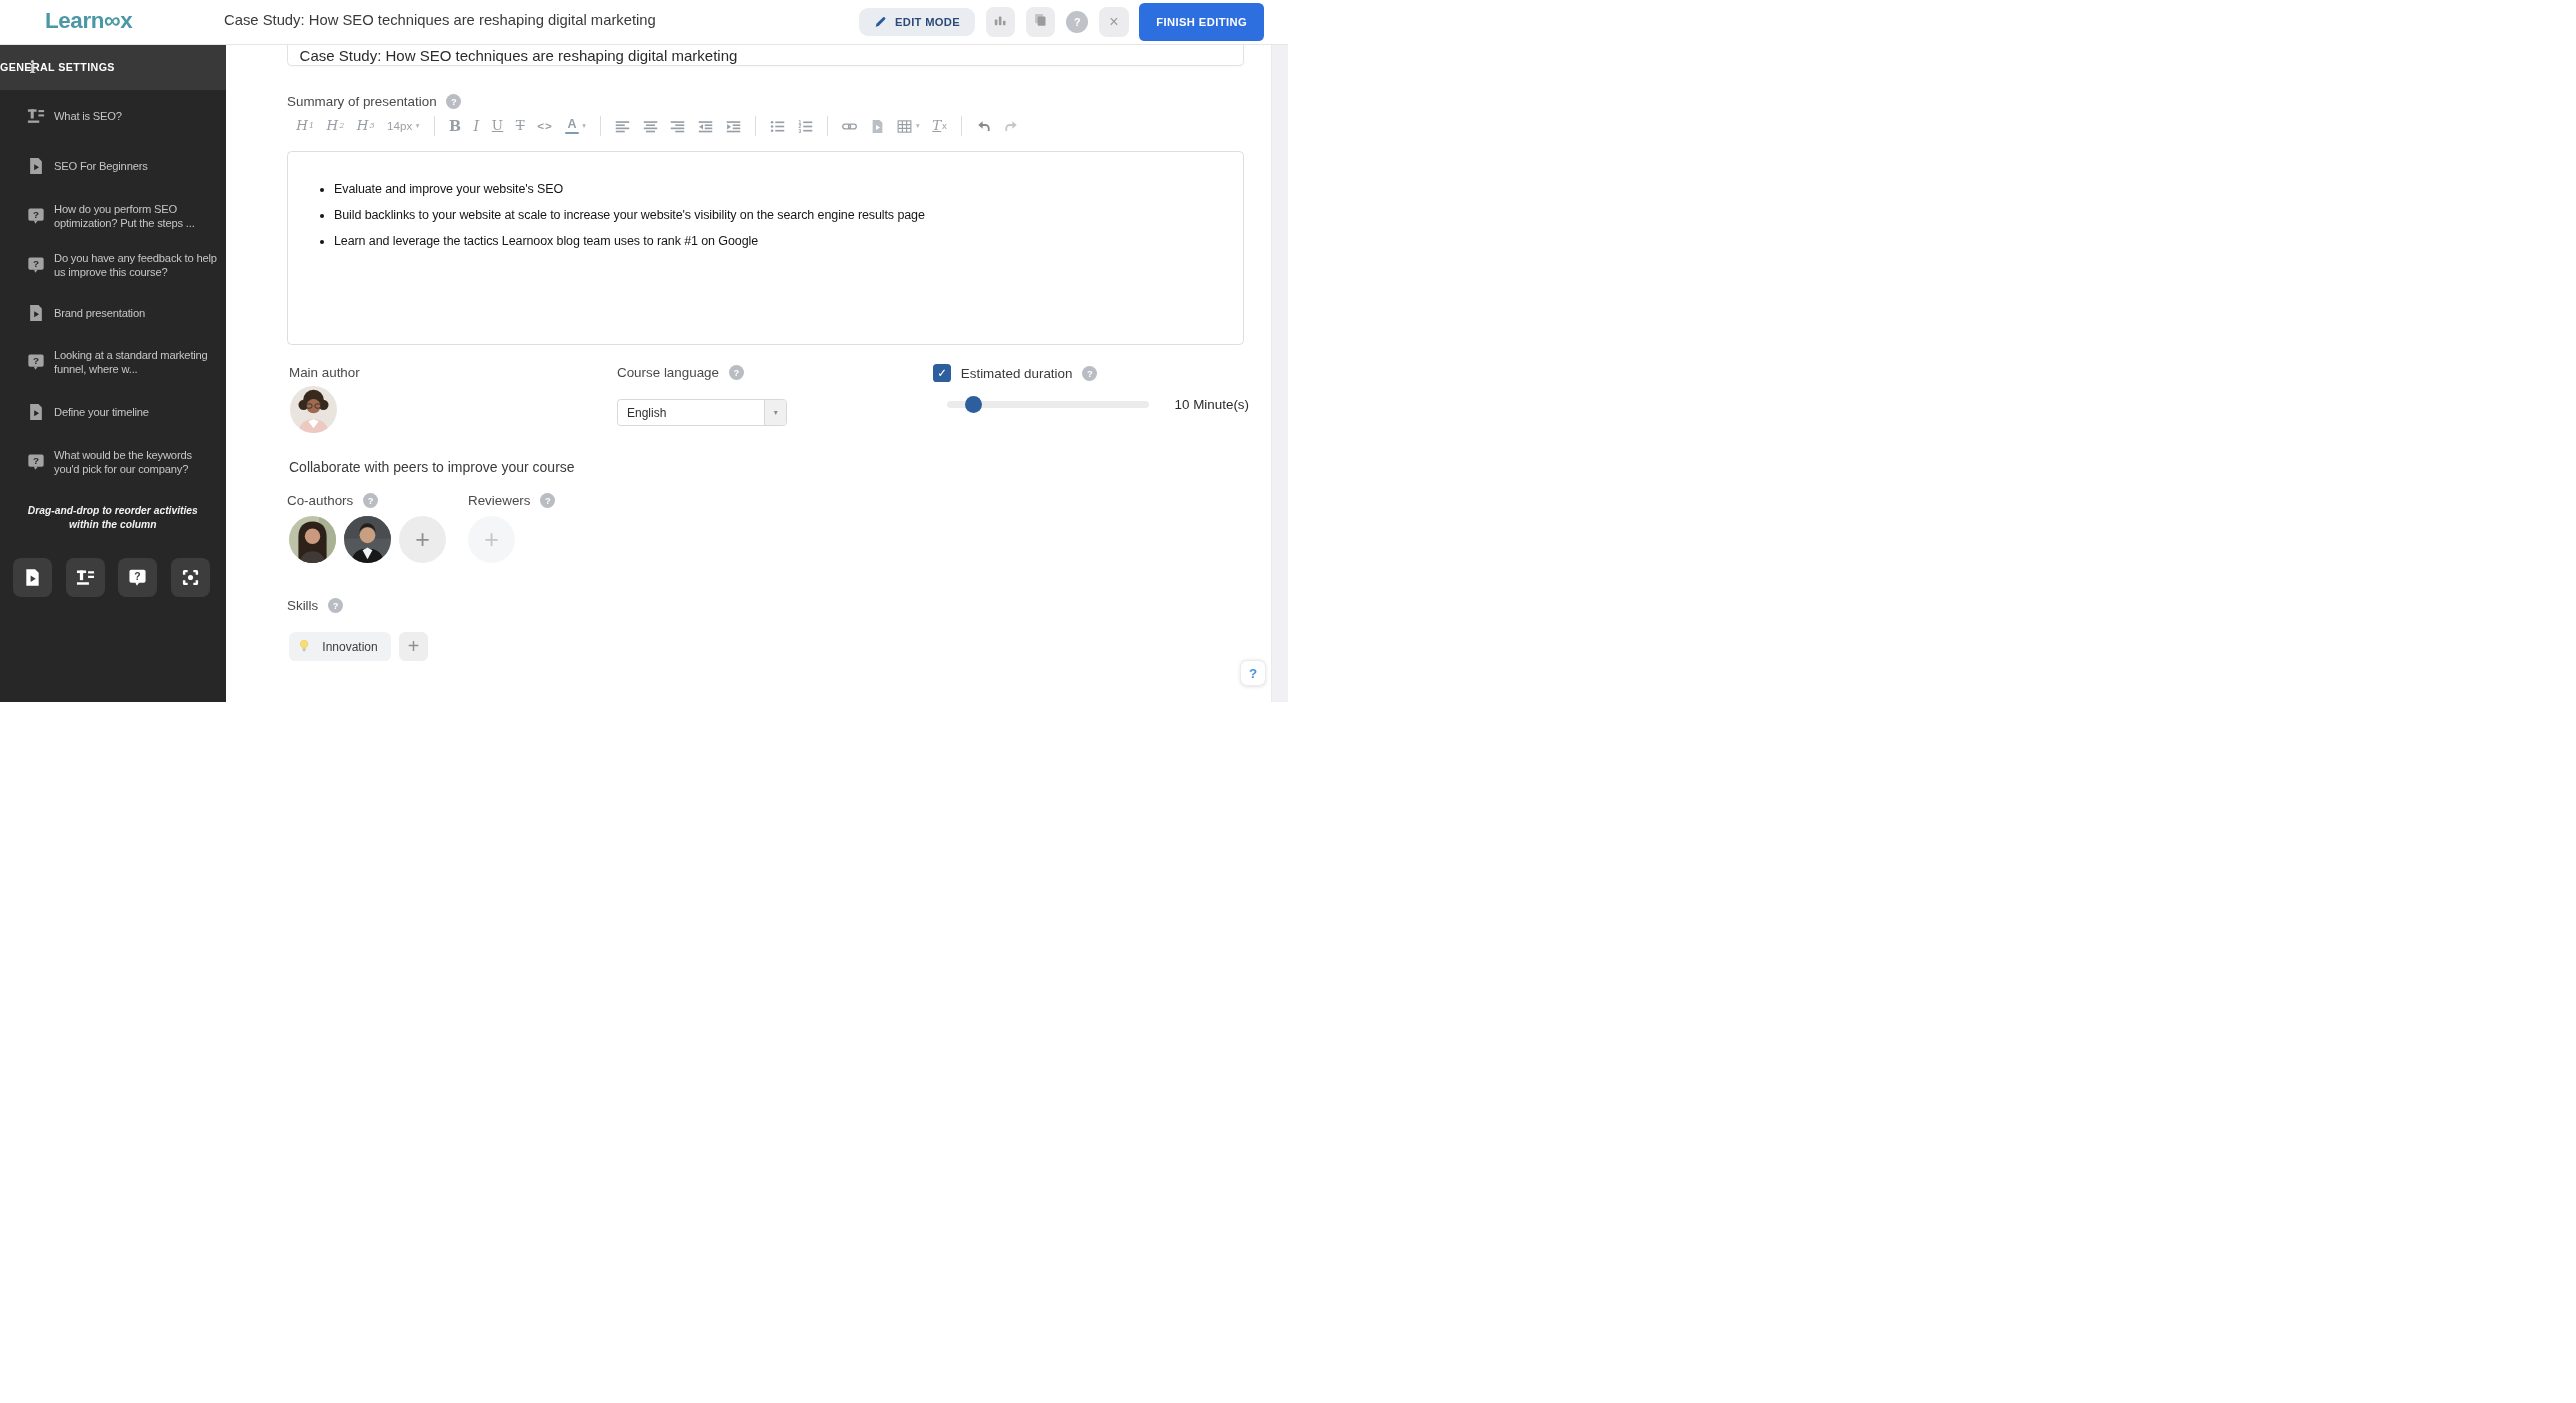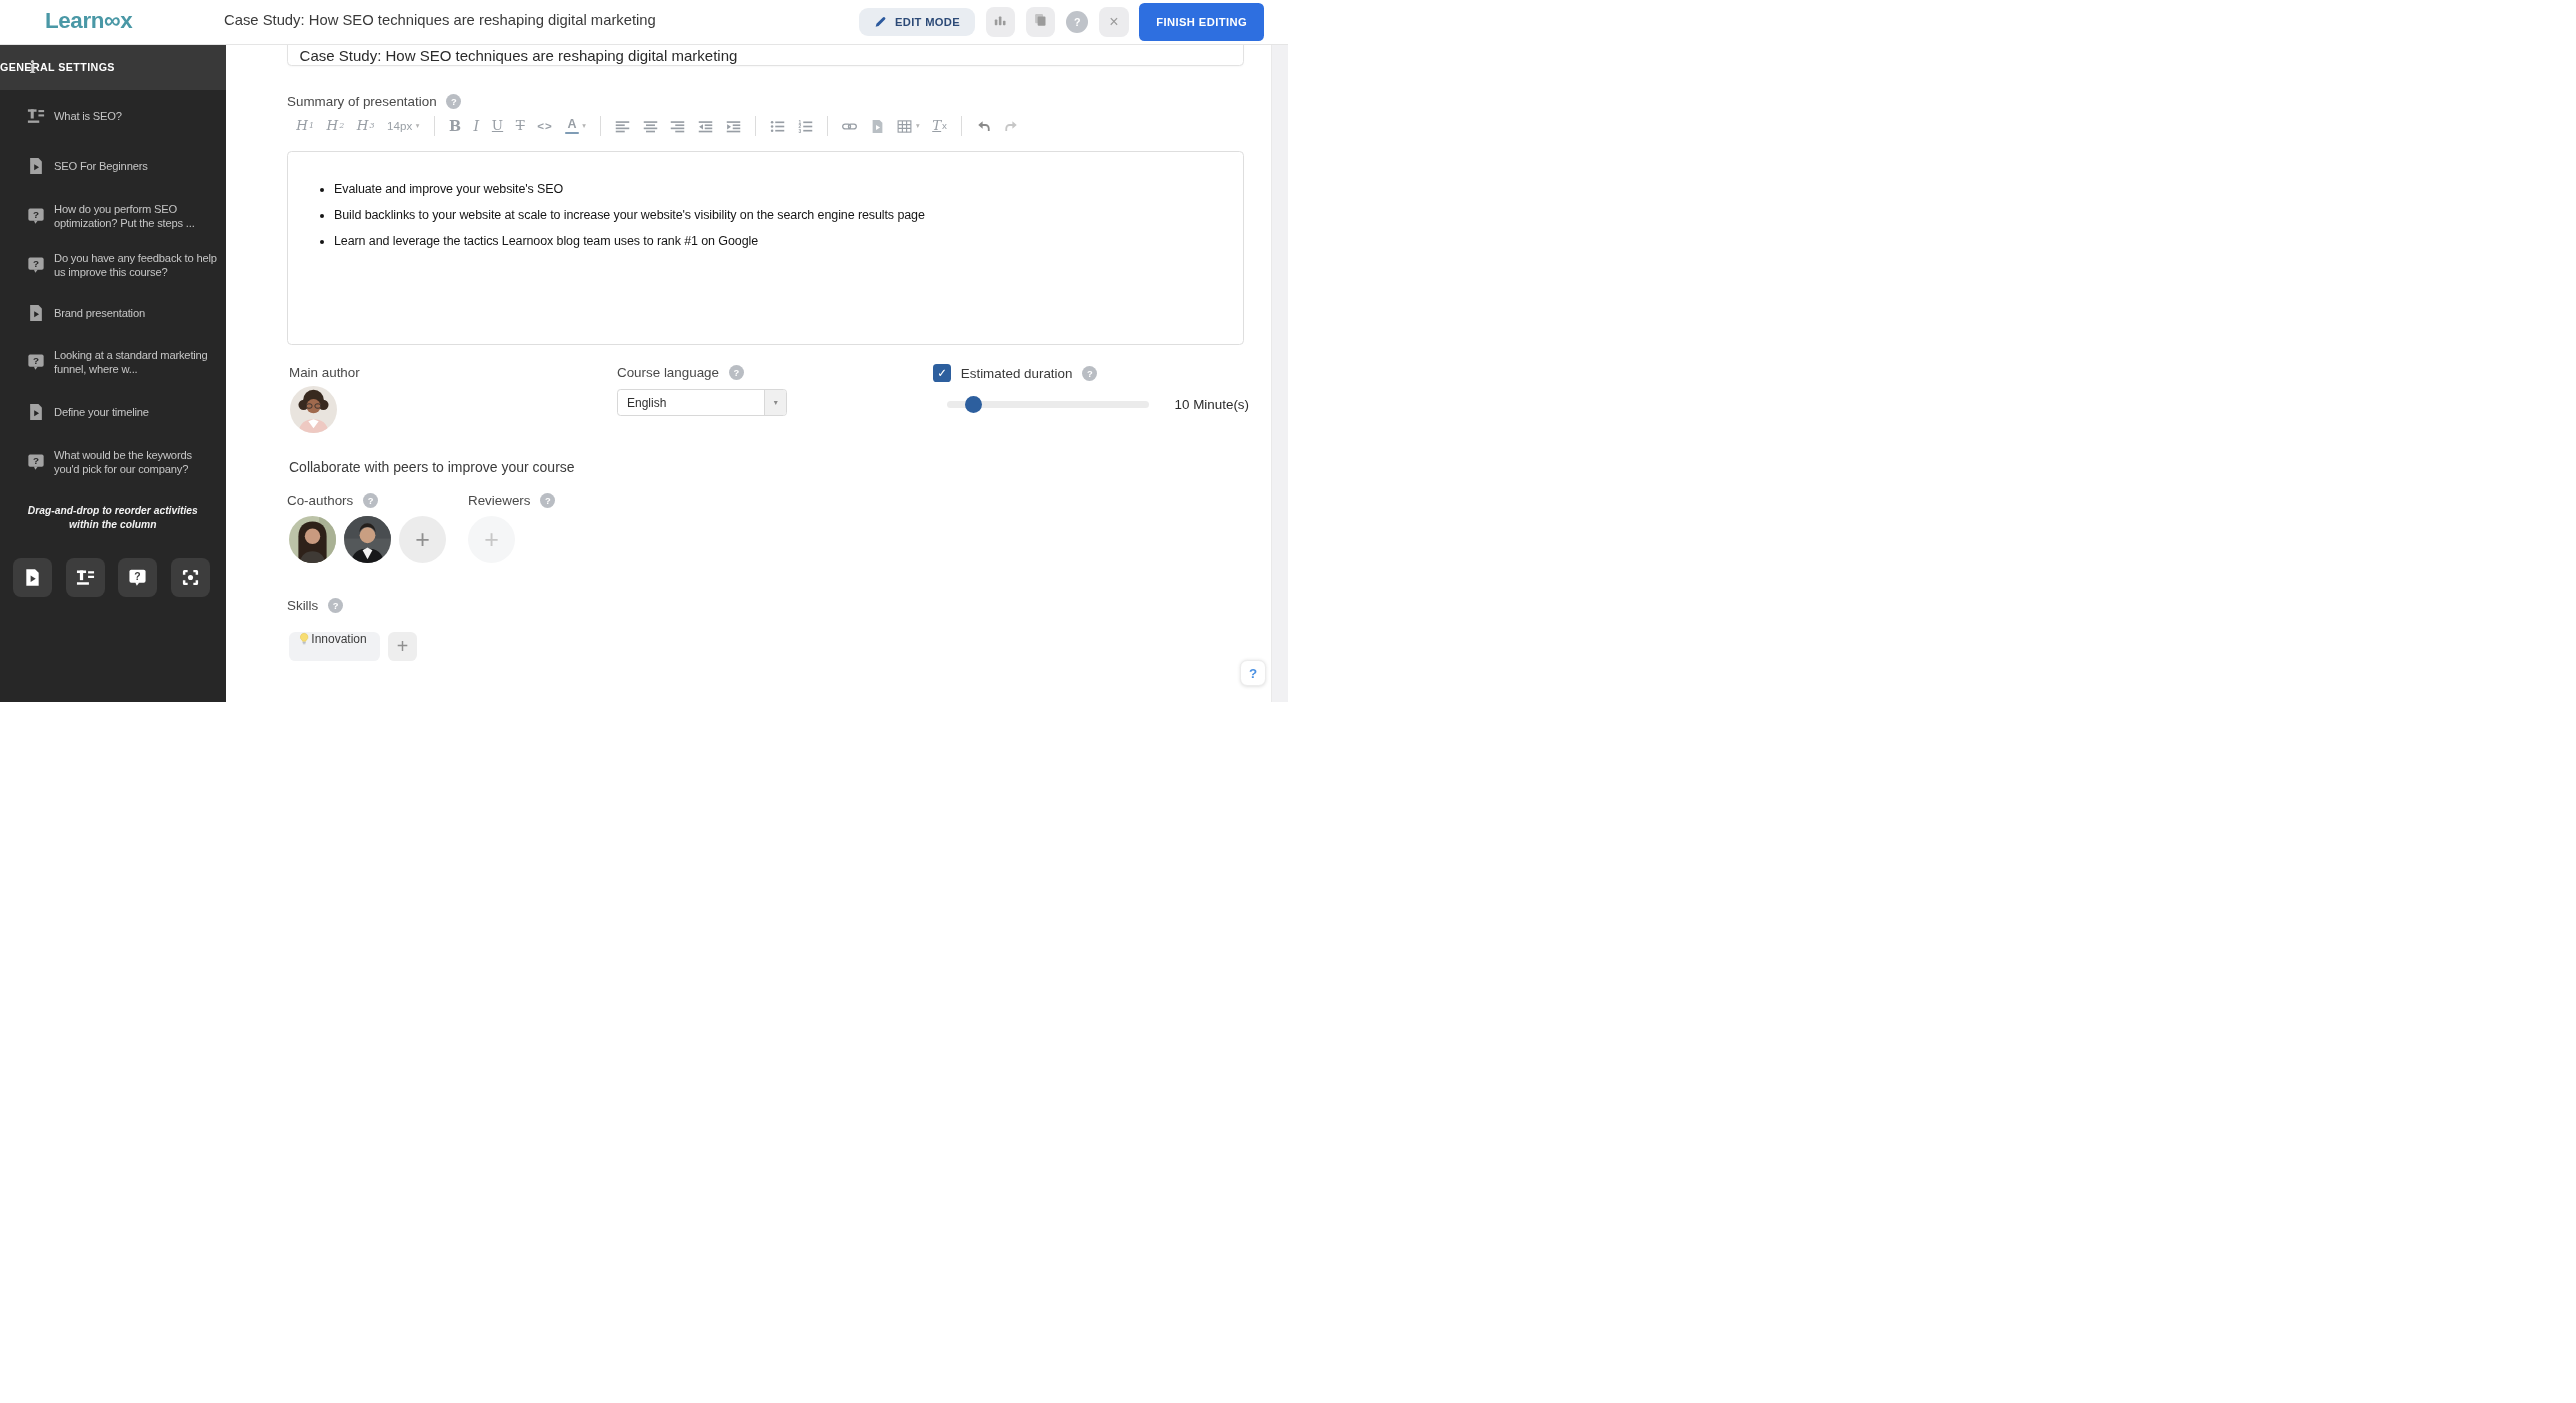--- a/index.html
+++ b/index.html
@@ -70,40 +70,40 @@
               box-sizing:border-box;padding:13.4px 16px;font-size:12.5px;color:#151515;letter-spacing:-0.1px;cursor:text}
   .editor-box p{margin:0;line-height:1.45}
   .learn-heading{margin-top:18px;display:flex;align-items:center;gap:6.3px;color:#1e3a5f;font-weight:700;font-size:14px}
   .learn-heading svg{width:15px;height:15px;flex:none}
   .editor-box ul{margin:16px 0 0;padding-left:30px}
   .editor-box li{margin-bottom:9px;line-height:1.35}
   
   .avatar{width:47px;height:47px;border-radius:50%;overflow:hidden;flex:none;cursor:pointer}
   .avatar svg{width:100%;height:100%;display:block}
   #avatar-main{position:absolute;left:64px;top:342px}
-  .select{position:absolute;left:391px;top:345px;width:170px;height:27px;border:0.9px solid #d8d8d8;border-radius:3.6px;
+  .select{position:absolute;left:391px;top:355px;width:170px;height:27px;border:0.9px solid #d8d8d8;border-radius:3.6px;
           box-sizing:border-box;background:#fff;display:flex;align-items:center;cursor:pointer}
   .select .val{flex:1;padding-left:9px;font-size:12px;color:#2f2f2f}
   .select .arrow{width:20.6px;align-self:stretch;background:#f0f0f0;border-left:0.9px solid #d8d8d8;border-radius:0 2.7px 2.7px 0;
                  display:flex;align-items:center;justify-content:center;color:#8a8a8a;font-size:8px}
   .duration-row{position:absolute;left:707px;top:320px;display:flex;align-items:center;gap:9.8px}
   .checkbox{width:18px;height:18px;border-radius:3.6px;background:#2d5f9e;color:#fff;display:flex;align-items:center;
             justify-content:center;font-size:11.6px;cursor:pointer;flex:none}
   .duration-row .field-label{color:#3a3a3a}
   .slider{position:absolute;left:721px;top:357px;width:202px;height:7.2px;border-radius:3.6px;background:#ebebeb;cursor:pointer}
   .slider .thumb{position:absolute;left:18px;top:-4.9px;width:17px;height:17px;border-radius:50%;background:#2d5f9e}
   .duration-value{position:absolute;left:933px;top:354px;width:90px;text-align:right;font-size:13.4px;color:#2b2b2b;line-height:13.4px}
   .collab-heading{position:absolute;left:63px;top:415px;font-size:14px;color:#3b3b3b}
   .people-row{position:absolute;top:472px;display:flex;gap:8px}
   .add-circle{width:47px;height:47px;border-radius:50%;background:#ececec;display:flex;align-items:center;justify-content:center;
               color:#8f8f8f;font-size:25px;font-weight:400;cursor:pointer;flex:none}
   .add-circle.light{background:#f5f6f7;color:#c6c6c6}
   .skills-row{position:absolute;left:63px;top:588px;display:flex;gap:8px;align-items:center}
-  .chip{height:29px;border-radius:6.3px;background:#f1f2f4;display:flex;padding:0 13.4px 0 8px;
-        font-size:12px;color:#3c3c3c;gap:0;cursor:pointer}
+  .chip{height:29px;border-radius:6.3px;background:#f1f2f4;display:flex;align-items:center;padding:0 13.4px 0 8px;
+        font-size:12px;color:#3c3c3c;gap:11px;cursor:pointer}
   .chip svg{width:14.3px;height:14.3px}
   .add-skill{width:29px;height:29px;border-radius:6.3px;background:#eeeeee;color:#8f8f8f;display:flex;align-items:center;
              justify-content:center;font-size:19.7px;font-weight:400;cursor:pointer}
   .help-fab{position:absolute;left:1014px;top:616px;width:24px;height:24px;border-radius:7.2px;background:#fff;
             border:0.9px solid #ececec;box-shadow:0 0.9px 3.6px rgba(0,0,0,.12);display:flex;align-items:center;justify-content:center;
             color:#4a90e2;font-weight:700;font-size:13.4px;cursor:pointer}
   .scroll-strip{position:absolute;left:1271px;top:44px;width:17px;bottom:0;background:#f1f1f3;border-left:0.9px solid #e9e9e9;box-sizing:border-box}
 </style>
 </head>
 <body>

